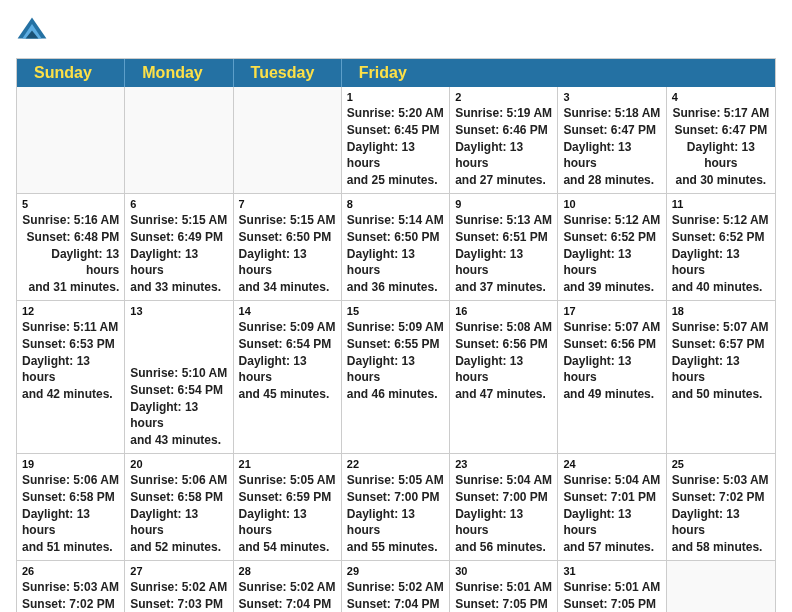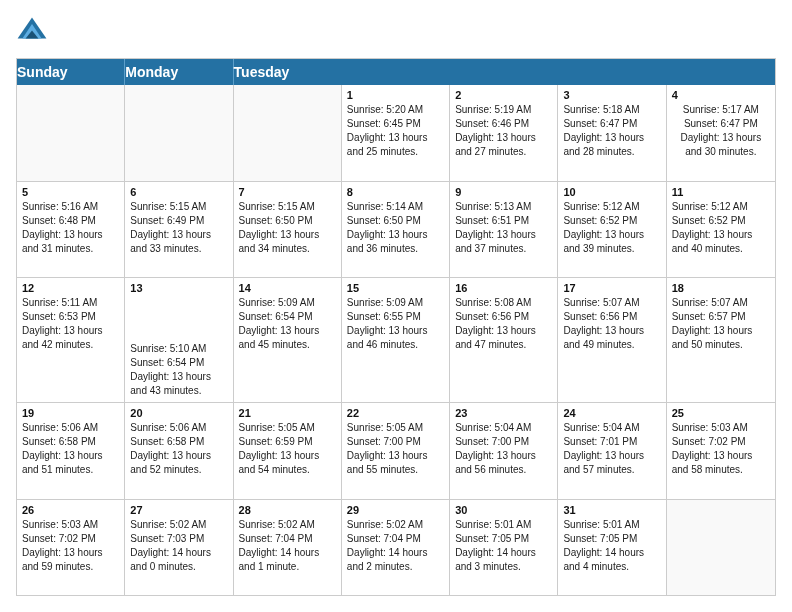--- a/index.html
+++ b/index.html
@@ -55,24 +55,24 @@
       display: flex;
       flex-direction: column;
       border: 1px solid #ccc;
     }
     .cal-header-row {
       display: grid;
       grid-template-columns: repeat(7, 1fr);
       background: #2471a3;
     }
     .cal-header-cell {
-      color: #ffffff;
-      font-size: 14px;
-      font-weight: bold;
-      padding: 5px 0;
+      color: #fde047;
+      font-size: 16px;
+      font-weight: bold;
+      padding: 5px 17px;
       text-align: left;
       border-right: 1px solid #5d9fca;
     }
     .cal-header-cell:last-child { border-right: none; }
     .cal-body {
       flex: 1;
       display: flex;
       flex-direction: column;
     }
     .cal-week {
@@ -93,23 +93,24 @@
     }
     .cal-cell:last-child { border-right: none; }
     .cal-cell.empty { background: #f9f9f9; }
     .day-num {
       font-weight: bold;
       font-size: 11px;
       margin-bottom: 2px;
       color: #111;
     }
     .day-info {
-      font-size: 10px;
+      font-size: 12px;
       line-height: 1.4;
       color: #222;
+      font-weight: bold;
     }
   </style>
 </head>
 <body>
 
 <div class="page">
   <div class="header">
     <div class="logo">
       <svg class="logo-icon" viewBox="0 0 40 40">
         <polygon points="20,2 38,28 2,28" fill="#2471a3"></polygon>
@@ -125,20 +126,21 @@
       <div class="month-title"></div>
       <div class="location"></div>
     </div>
   </div>
 
   <div class="calendar">
     <div class="cal-header-row">
     <div class="cal-header-cell">Sunday</div>
         <div class="cal-header-cell">Monday</div>
         <div class="cal-header-cell">Tuesday</div>
+        <div class="cal-header-cell">Friday</div>
       </div>
     <div class="cal-body">
     <div class="cal-week">
           <div class="cal-cell empty"></div>
           <div class="cal-cell empty"></div>
           <div class="cal-cell empty"></div>
           <div class="cal-cell">
             <div class="day-num">1</div>
             <div class="day-info" style="white-space: pre-line;">Sunrise: 5:20 AM
 Sunset: 6:45 PM
@@ -163,21 +165,21 @@
             <div class="day-num">4</div>
             <div class="day-info" style="white-space: pre-line; text-align: center;">Sunrise: 5:17 AM
 Sunset: 6:47 PM
 Daylight: 13 hours
 and 30 minutes.</div>
           </div>
         </div>
         <div class="cal-week">
           <div class="cal-cell">
             <div class="day-num">5</div>
-            <div class="day-info" style="white-space: pre-line;">Sunrise: 5:16 AM
+            <div class="day-info" style="white-space: pre-line; text-align: right;">Sunrise: 5:16 AM
 Sunset: 6:48 PM
 Daylight: 13 hours
 and 31 minutes.</div>
           </div>
           <div class="cal-cell">
             <div class="day-num">6</div>
             <div class="day-info" style="white-space: pre-line;">Sunrise: 5:15 AM
 Sunset: 6:49 PM
 Daylight: 13 hours
 and 33 minutes.</div>

